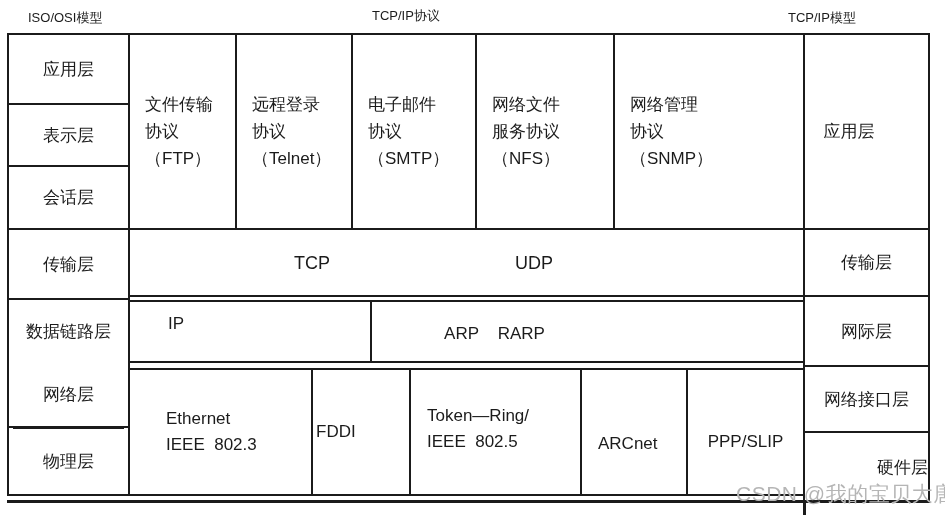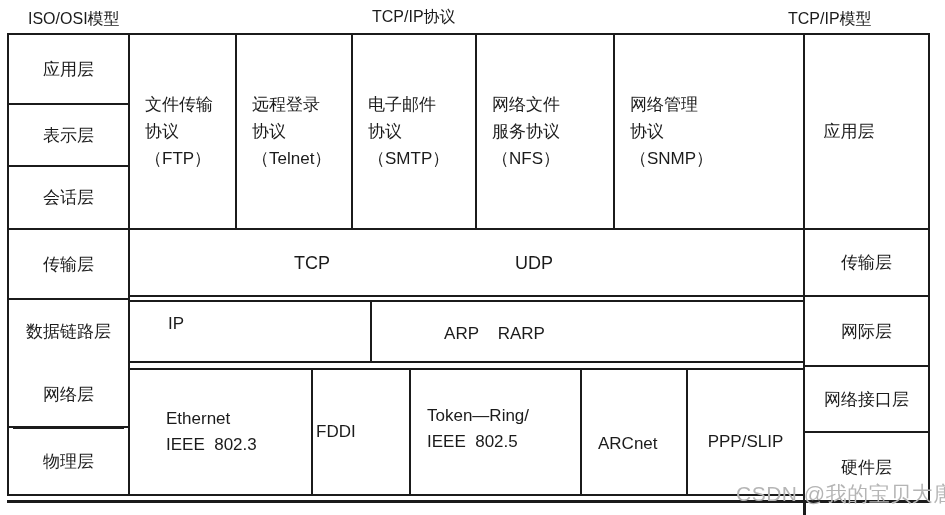--- a/index.html
+++ b/index.html
@@ -2,33 +2,33 @@
 <html style="--line: #1b1b1b; --text: #1b1b1b; --wm: #b5b5b5; --bg: #ffffff;"><head>
 <meta charset="utf-8">
 <style>
   html,body{margin:0;padding:0;background:#fff;}
   .canvas{
     position:relative;width:945px;height:515px;background:var(--bg,#fff);
     font-family:"Liberation Sans","DejaVu Sans",sans-serif;
     color:var(--text,#1b1b1b);overflow:hidden;
   }
   .abs{position:absolute;box-sizing:border-box;}
-  .hdr{font-size:16px;white-space:nowrap;}
+  .hdr{font-size:13px;white-space:nowrap;}
   .box{border:2px solid var(--line,#1b1b1b);}
   
   .leftcol{display:flex;flex-direction:column;}
   .orow{display:flex;align-items:center;justify-content:center;
         font-size:17px;border-bottom:2px solid var(--line,#1b1b1b);box-sizing:border-box;}
   .orow.noline{border-bottom:none;}
   .orow:last-child{border-bottom:none;}
   
   .rightcol{display:flex;flex-direction:column;}
   .rrow{display:flex;align-items:center;justify-content:center;
         font-size:17px;border-bottom:2px solid var(--line,#1b1b1b);box-sizing:border-box;}
-  .rrow:last-child{border-bottom:none;}
+  .rrow:last-child{border-bottom:none;justify-content:flex-end;}
   
   .band{display:flex;}
   .cell{box-sizing:border-box;border-right:2px solid var(--line,#1b1b1b);
         display:flex;flex-direction:column;justify-content:center;
         font-size:17px;line-height:1.6;white-space:pre;}
   .cell:last-child{border-right:none;}
   .proto{padding-left:15px;}
   .tlabel{position:absolute;top:50%;transform:translate(-50%,-50%);font-size:18px;}
   .netcell-ip{justify-content:flex-start;padding:8px 0 0 38px;}
   .netcell-icmp{justify-content:flex-start;padding:8px 0 0 26px;}

